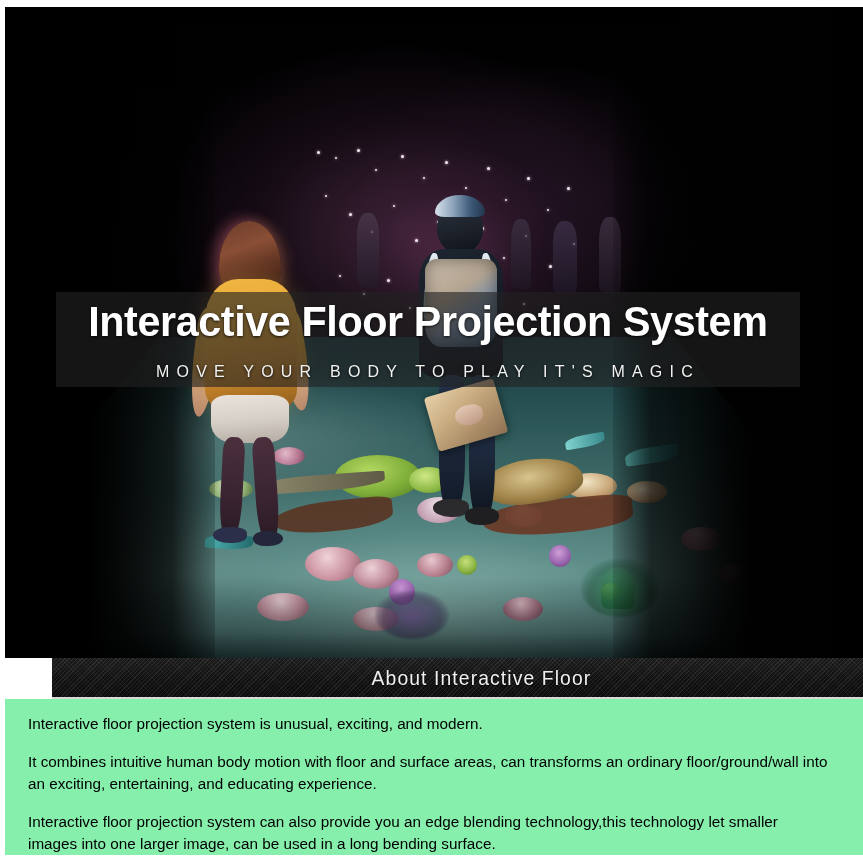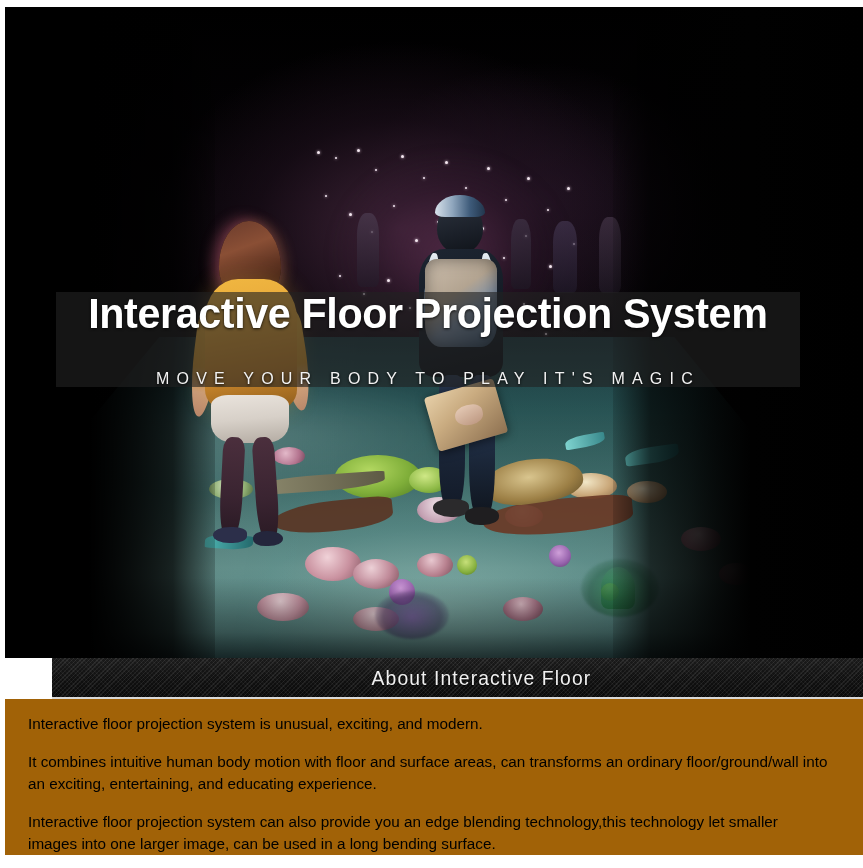--- a/index.html
+++ b/index.html
@@ -223,21 +223,21 @@
   .title-band {
     position: absolute;
     left: 51px;
     top: 285px;
     width: 744px;
     height: 95px;
     background: rgba(34,34,34,0.62);
     display: flex;
     flex-direction: column;
     align-items: center;
-    justify-content: space-between;
+    justify-content: center;
   }
   .hero-title {
     font-family: "Liberation Sans", sans-serif;
     font-weight: bold;
     font-size: 43px;
     line-height: 1;
     color: #ffffff;
     letter-spacing: -0.4px;
     text-shadow: 0 1px 3px rgba(0,0,0,0.8);
     white-space: nowrap;
@@ -286,21 +286,21 @@
     color: #f0f0f0;
     letter-spacing: 1.2px;
     transform: scaleX(0.92);
     text-shadow: 0 1px 2px rgba(0,0,0,0.9);
   }
 
   
   .content {
     width: 858px;
     padding: 14px 22px 0 23px;
-    background: #a16207;
+    background: #86efac;
   }
   .para {
     font-family: "Liberation Sans", sans-serif;
     font-size: 15.5px;
     line-height: 1.42;
     color: #000000;
     margin-bottom: 16px;
     transform: scaleX(0.985);
     transform-origin: left center;
   }

